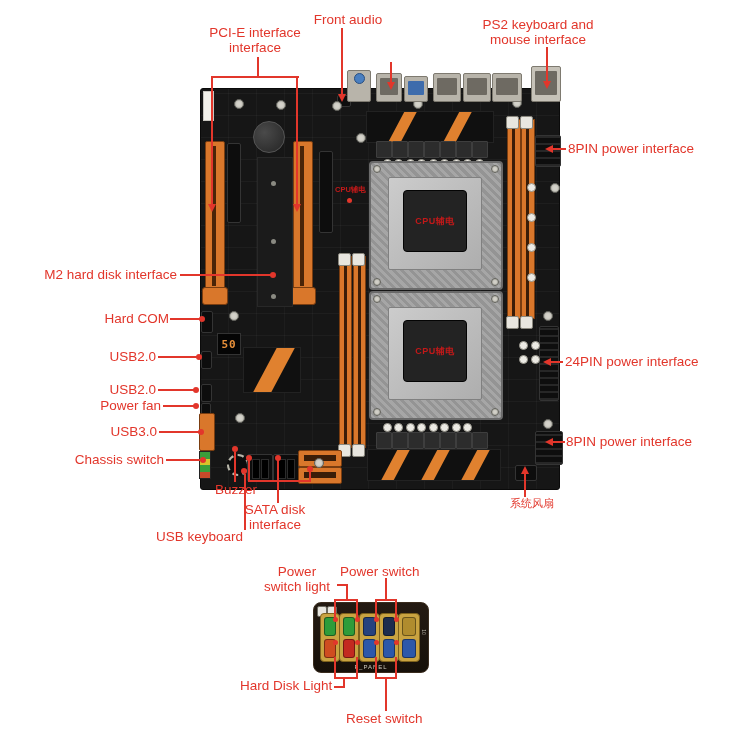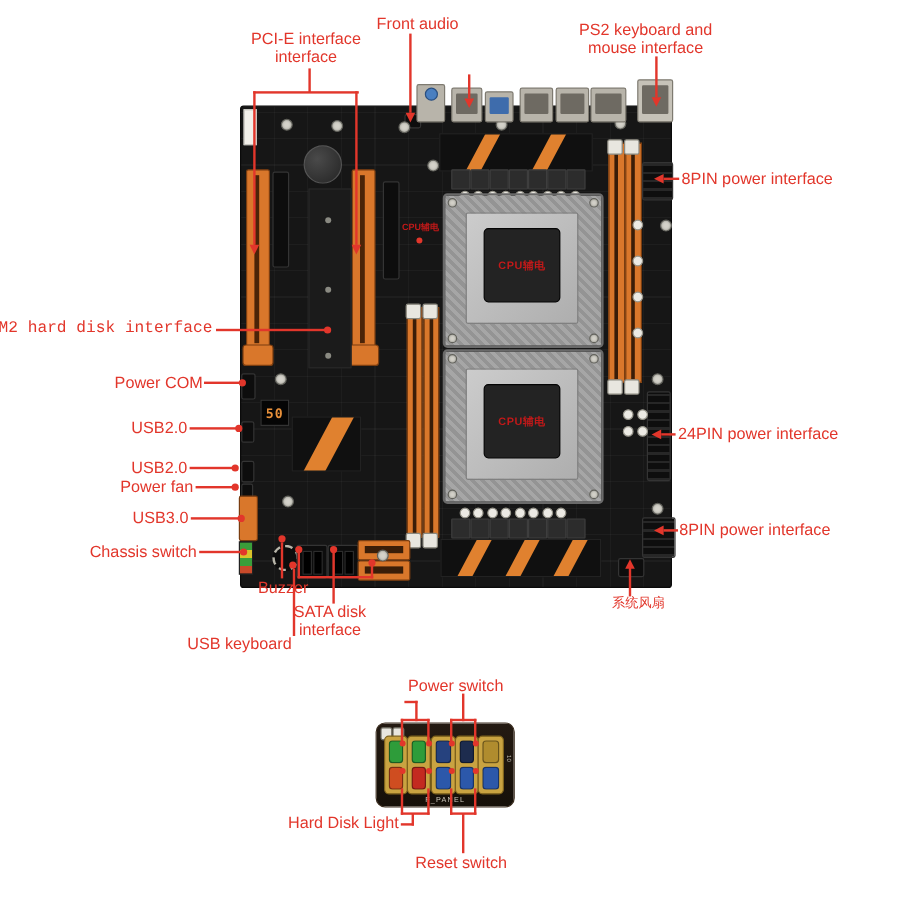--- a/index.html
+++ b/index.html
@@ -271,25 +271,25 @@
   <div class="arrl" style="left:545px;top:145px;"></div>
 
   <div class="lbl" style="left:565px;top:355px;">24PIN power interface</div>
   <div class="rl" style="left:551px;top:361px;width:12px;height:2px;"></div>
   <div class="arrl" style="left:543px;top:358px;"></div>
 
   <div class="lbl" style="left:566px;top:435px;">8PIN power interface</div>
   <div class="rl" style="left:553px;top:441px;width:12px;height:2px;"></div>
   <div class="arrl" style="left:545px;top:438px;"></div>
 
-  <div class="lbl r" style="right:573px;top:268px;font-family:Liberation Mono, monospace;">M2 hard disk interface</div>
+  <div class="lbl r" style="right:573px;top:268px;">M2 hard disk interface</div>
   <div class="rl" style="left:180px;top:274px;width:92px;height:2px;"></div>
   <div class="dot" style="left:270px;top:272px;"></div>
 
-  <div class="lbl r" style="right:581px;top:312px;">Power COM</div>
+  <div class="lbl r" style="right:581px;top:312px;">Hard COM</div>
   <div class="rl" style="left:170px;top:318px;width:31px;height:2px;"></div>
   <div class="dot" style="left:199px;top:316px;"></div>
 
   <div class="lbl r" style="right:594px;top:350px;">USB2.0</div>
   <div class="rl" style="left:158px;top:356px;width:40px;height:2px;"></div>
   <div class="dot" style="left:196px;top:354px;"></div>
 
   <div class="lbl r" style="right:594px;top:383px;">USB2.0</div>
   <div class="rl" style="left:158px;top:389px;width:37px;height:2px;"></div>
   <div class="dot" style="left:193px;top:387px;"></div>
@@ -350,20 +350,24 @@
       <div class="islot" style="top:25px;background:#2c58aa;"></div>
     </div>
     <div class="igrp" style="left:84px;width:20px;">
       <div class="islot" style="top:3px;background:#b08c2e;"></div>
       <div class="islot" style="top:25px;background:#2c58aa;"></div>
     </div>
     <div class="ptxt">F_PANEL</div>
     <div class="stxt">10</div>
   </div>
 
+  <div class="lbl c" style="left:254px;top:565px;width:86px;white-space:normal;">
+    <div>Power</div>
+    <div>switch light</div>
+  </div>
   <div class="lbl" style="left:340px;top:565px;">Power switch</div>
   <div class="lbl" style="left:240px;top:679px;">Hard Disk Light</div>
   <div class="lbl" style="left:346px;top:712px;">Reset switch</div>
 
   <div class="rl" style="left:337px;top:584px;width:11px;height:2px;"></div>
   <div class="rl" style="left:346px;top:584px;width:2px;height:17px;"></div>
   <div class="rl" style="left:334px;top:599px;width:24px;height:2px;"></div>
   <div class="rl" style="left:334px;top:599px;width:2px;height:19px;"></div>
   <div class="rl" style="left:356px;top:599px;width:2px;height:19px;"></div>
 

